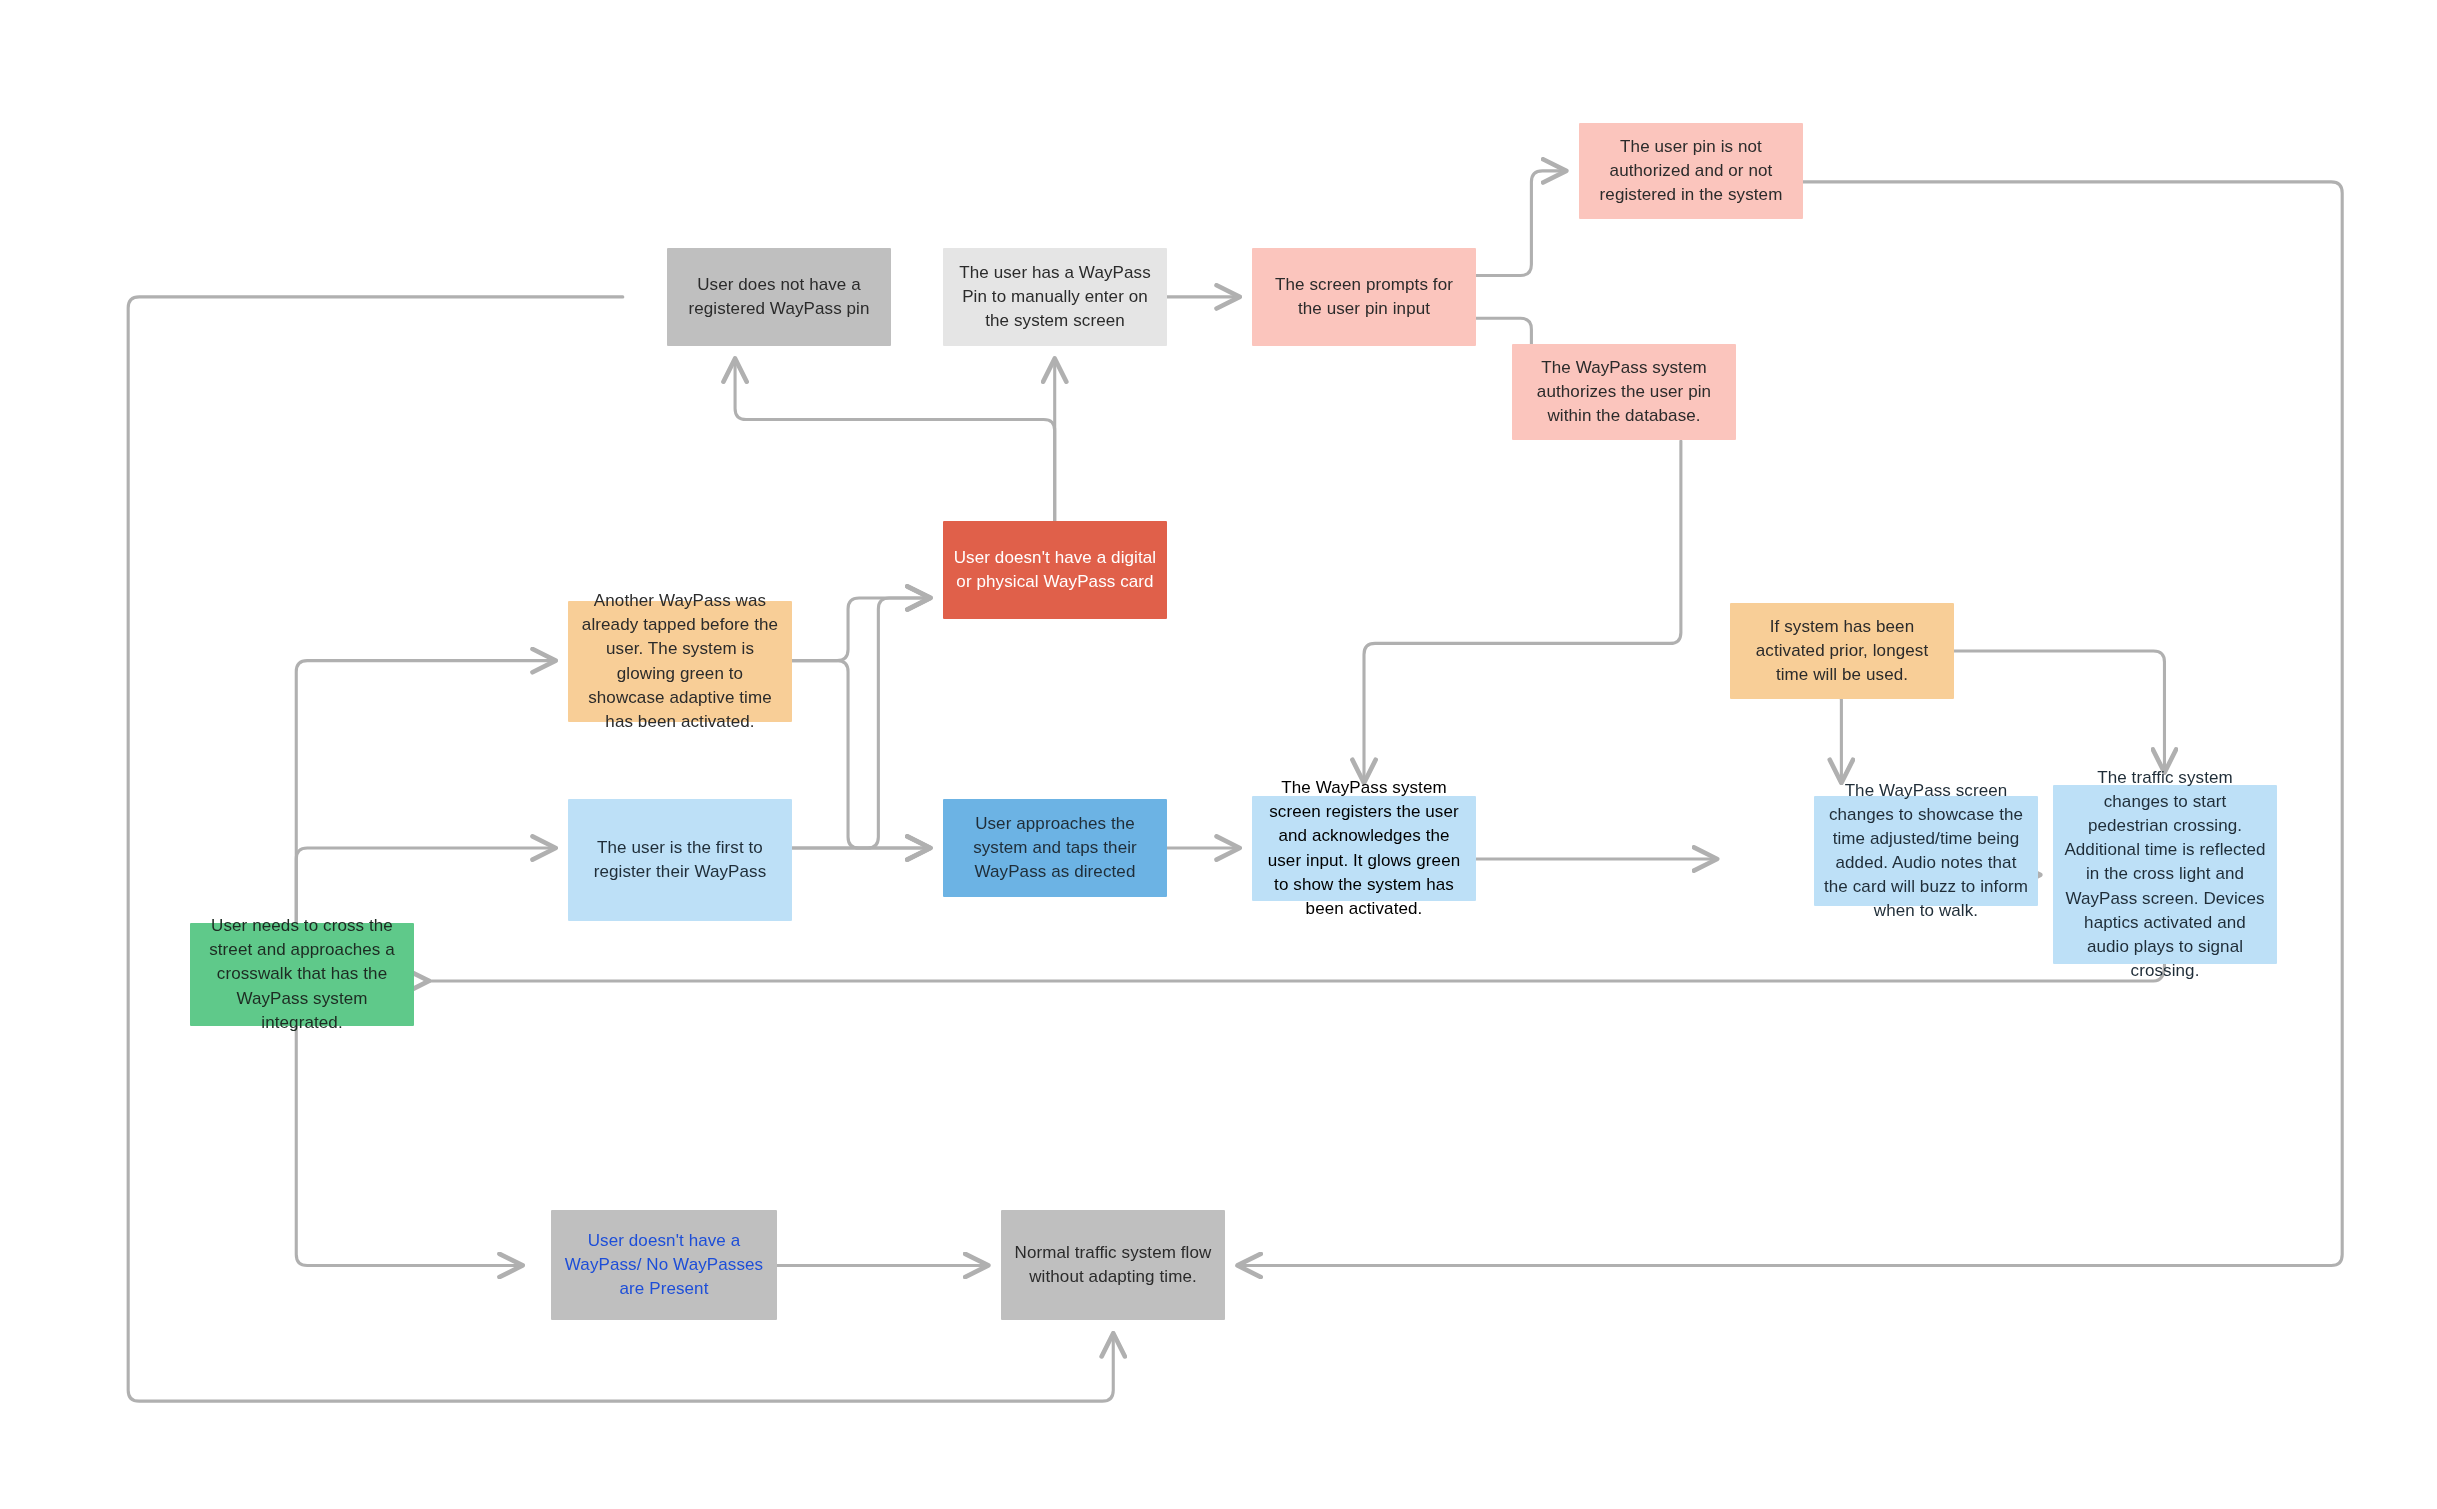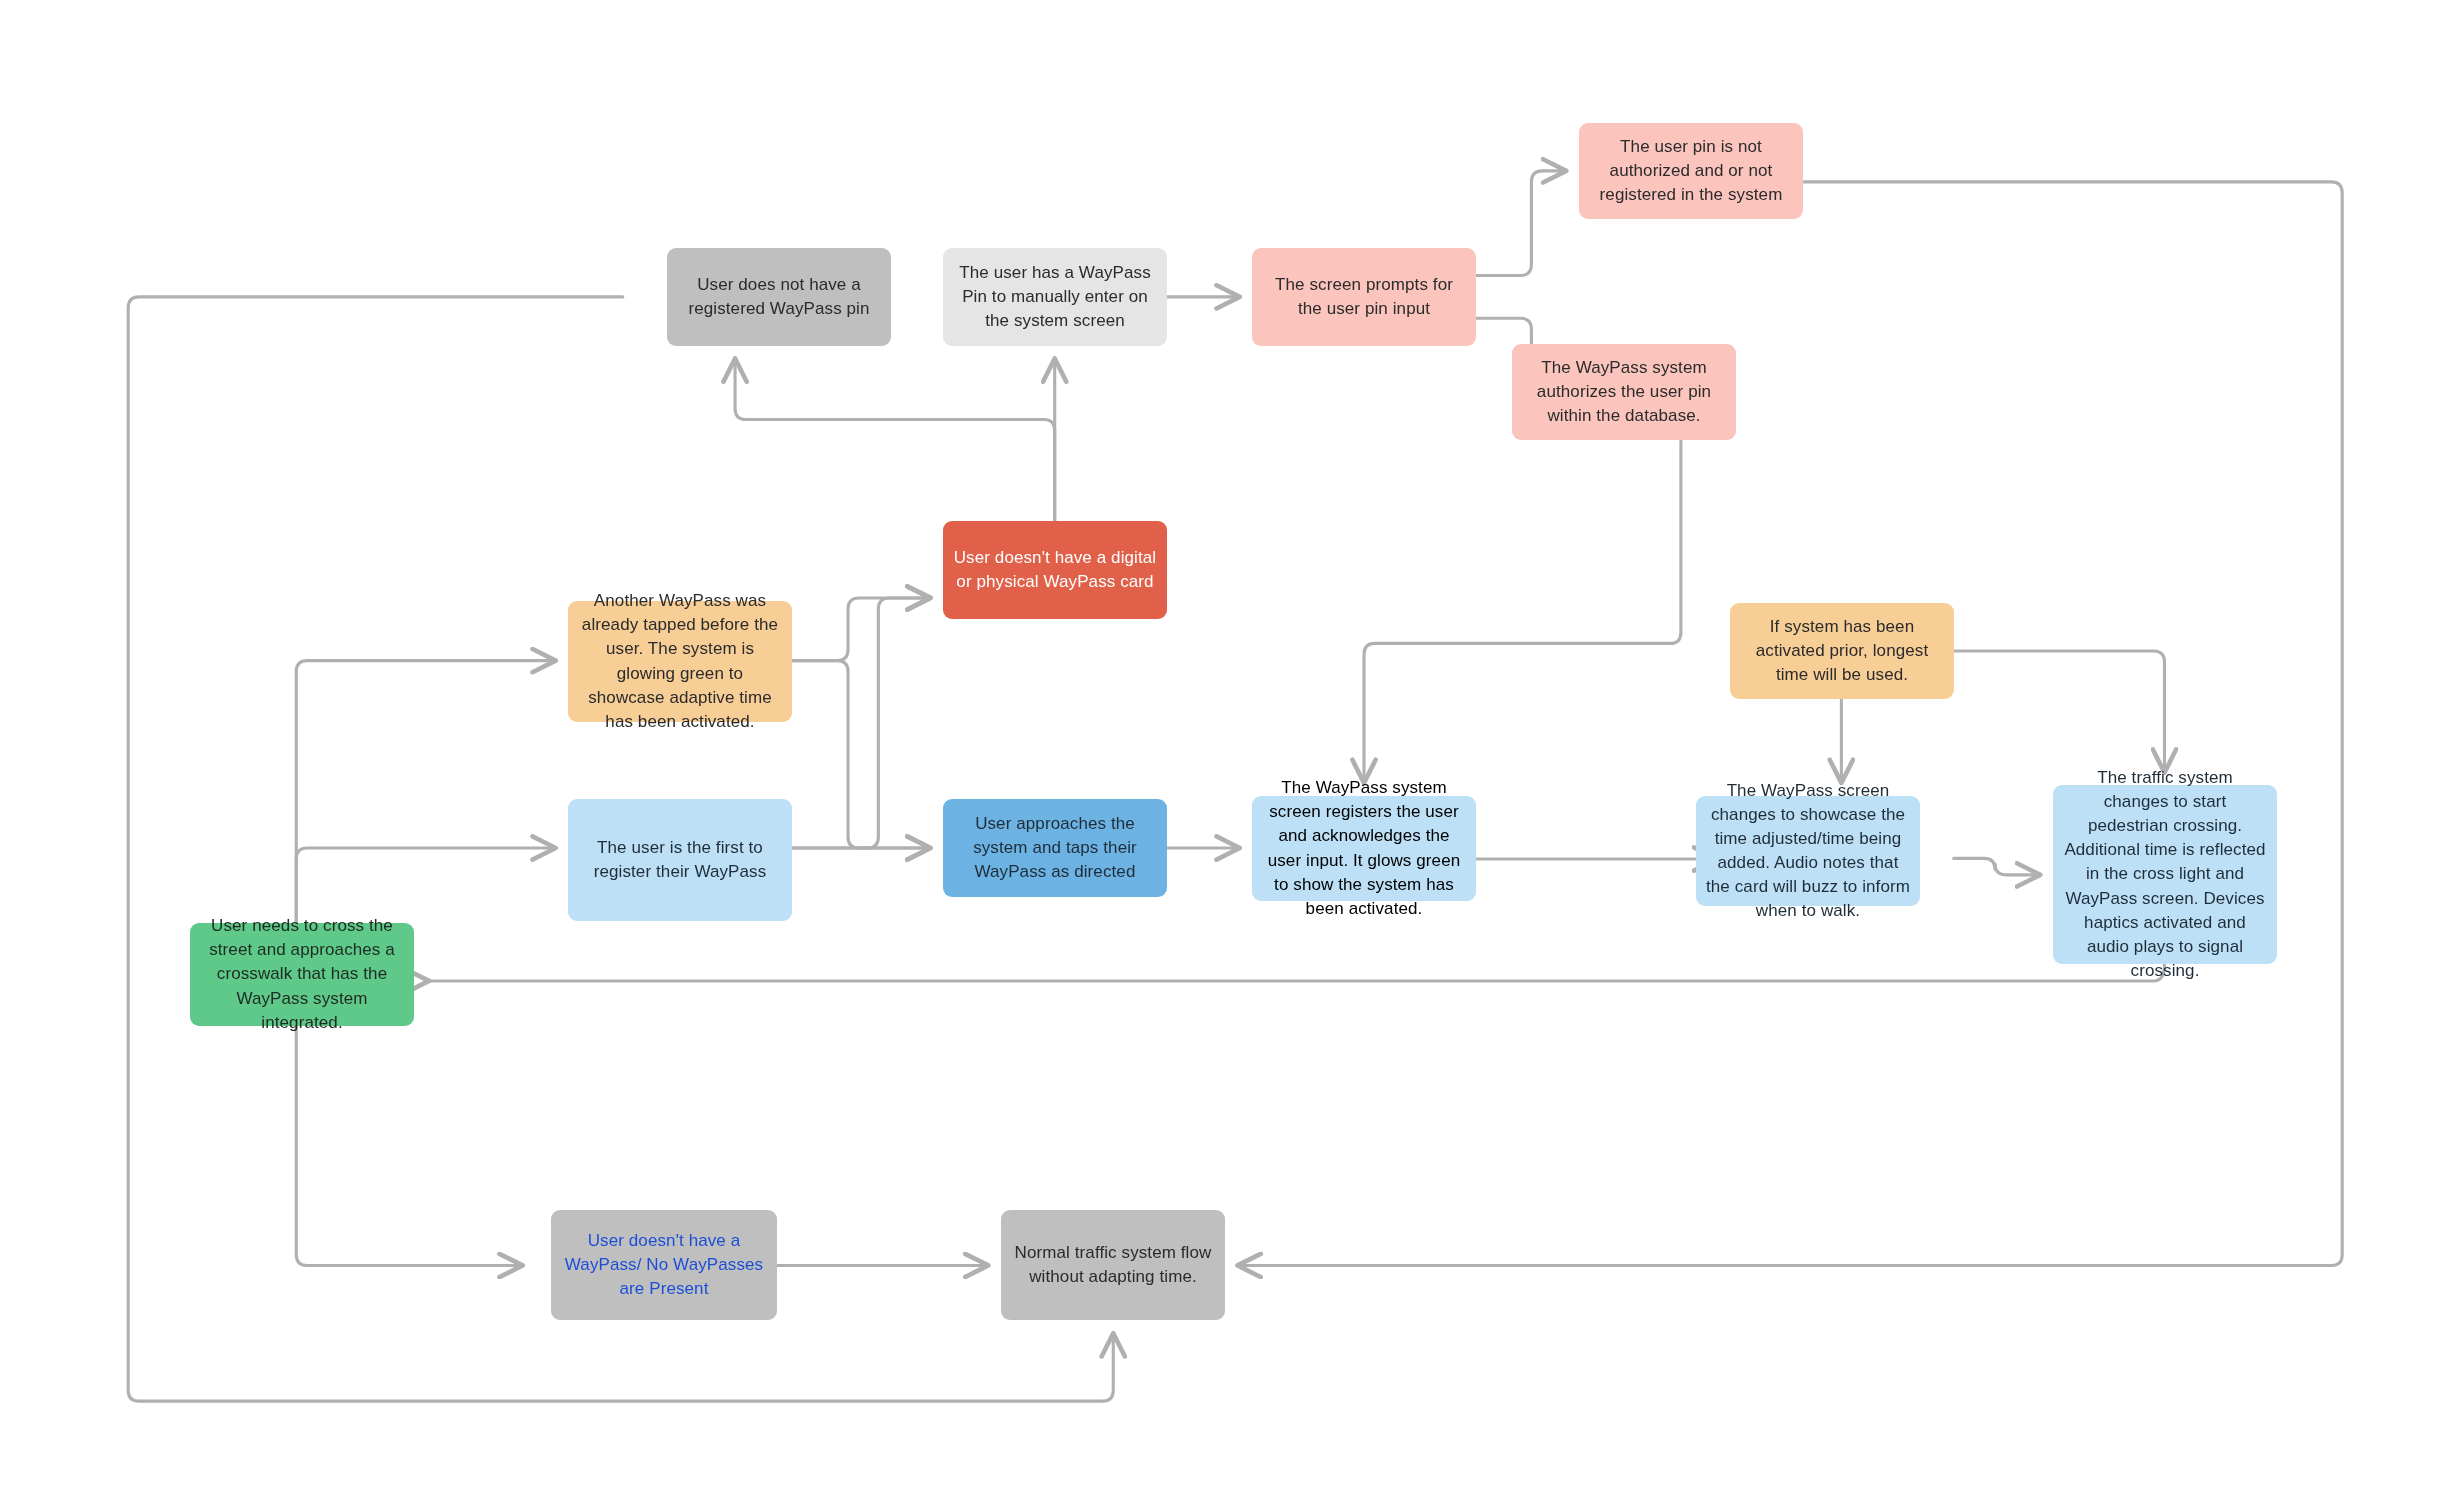--- a/index.html
+++ b/index.html
@@ -19,21 +19,21 @@
     position: absolute;
     left: 0;
     top: 0;
     width: 2438px;
     height: 1510px;
     pointer-events: none;
   }
   .node {
     position: absolute;
     box-sizing: border-box;
-    border-radius: 9px;
+    border-radius: 1px;
     display: flex;
     align-items: center;
     justify-content: center;
     text-align: center;
     padding: 5.5px 9.6px;
     font-size: 17px;
     line-height: 1.42;
     color: #2b2b2b;
     letter-spacing: 0.1px;
   }
@@ -151,21 +151,21 @@
   </div>
 
   <div class="node" style="left:1252px; top:796px; width:224px; height:105px; background:#bde0f7; color:#000000;">
     <span>The WayPass system screen registers the user and acknowledges the user input. It glows green to show the system has been activated.</span>
   </div>
 
   <div class="node" style="left:1730px; top:603px; width:224px; height:96px; background:#f8ce97; color:#2b2b2b;">
     <span>If system has been activated prior, longest time will be used.</span>
   </div>
 
-  <div class="node" style="left:1696px; top:796px; width:224px; height:110px; background:#bde0f7; color:#1f2d38;">
+  <div class="node" style="left:1814px; top:796px; width:224px; height:110px; background:#bde0f7; color:#1f2d38;">
     <span>The WayPass screen changes to showcase the time adjusted/time being added. Audio notes that the card will buzz to inform when to walk.</span>
   </div>
 
   <div class="node" style="left:2053px; top:785px; width:224px; height:179px; background:#bde0f7; color:#1f2d38;">
     <span>The traffic system changes to start pedestrian crossing. Additional time is reflected in the cross light and WayPass screen. Devices haptics activated and audio plays to signal crossing.</span>
   </div>
 
 </div>
 
 

